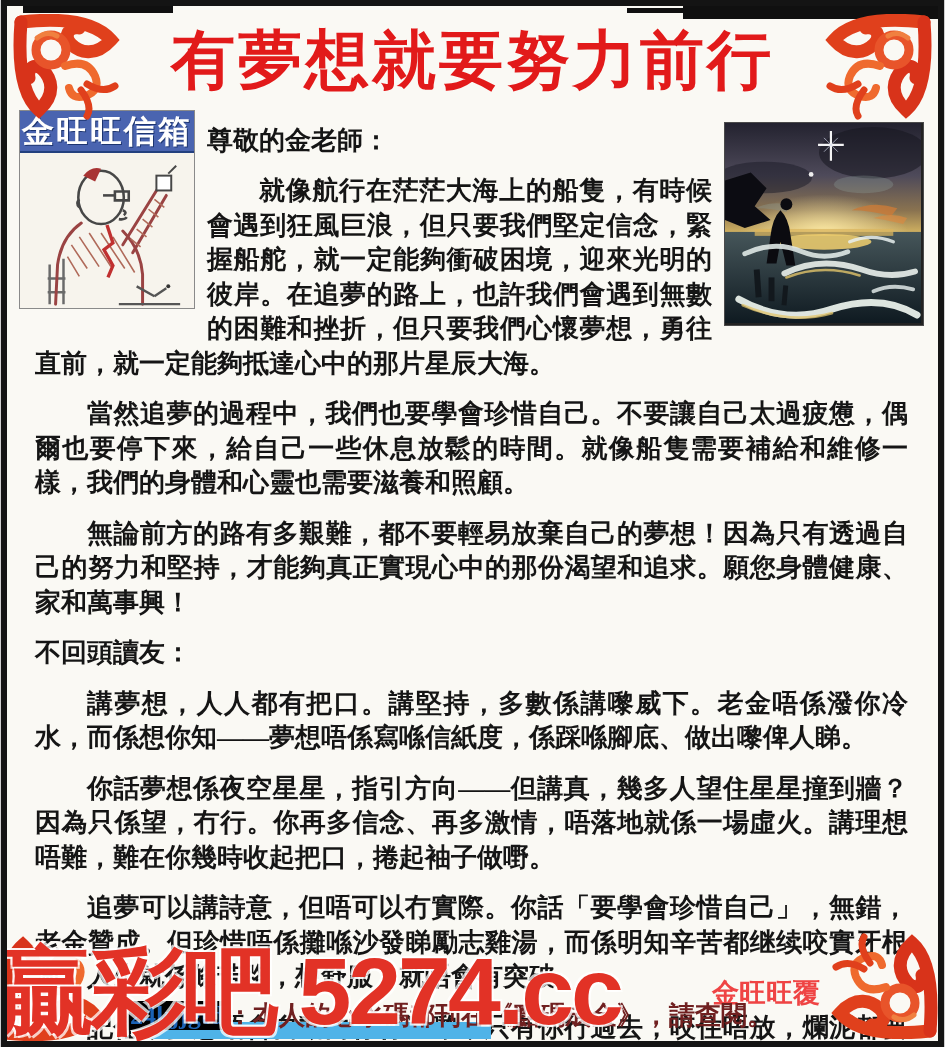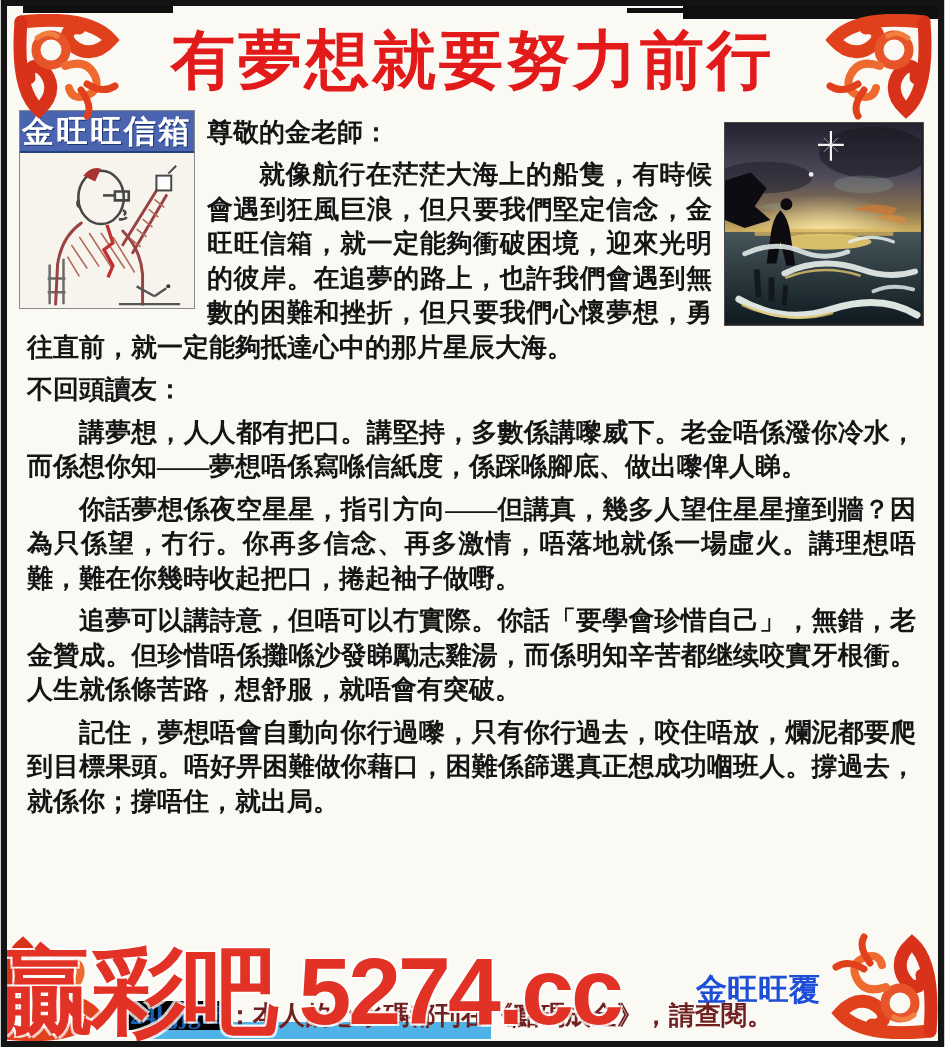--- a/index.html
+++ b/index.html
@@ -17,21 +17,21 @@
     margin:18px 120px 0 120px;text-align:center;
     font-size:64px;line-height:1.15;font-weight:bold;color:#e21a1a;
     letter-spacing:3px;white-space:nowrap;
   }
 
   .content{
     padding:10px 14px 0 12px;
     font-size:26px;line-height:34.5px;color:#151515;
     text-align:justify;font-weight:bold;
   }
-  .content p{margin:8px;text-indent:2em;}
+  .content p{margin:16px;text-indent:2em;}
   .content p.salutation{text-indent:0;}
   .signoff-letter{text-align:right;padding-right:16px;text-indent:0 !important;}
 
   .logo-box{float:left;width:174px;margin:2px 12px 4px 0;border:1px solid #8a8a8a;background:#fff;}
   .logo-header{
     background:#4a64b0;border-bottom:2px solid #23407f;color:#fff;
     font-family:"Liberation Sans","DejaVu Sans",sans-serif;font-weight:bold;
     font-size:32px;text-align:center;padding:3px 0;letter-spacing:2px;
     text-shadow:1px 1px 0 #1d3570;
   }
@@ -43,21 +43,21 @@
   }
 
   .corner{position:absolute;width:112px;height:106px;z-index:3;}
   .corner.tl{top:8px;left:6px;}
   .corner.tr{top:8px;right:6px;transform:scaleX(-1);}
   .corner.br{bottom:2px;right:0;transform:scale(-1,-1);}
   .corner.bl{bottom:0;left:-10px;transform:scaleY(-1);z-index:1;}
 
   .reply-sig{
     position:absolute;right:118px;bottom:30px;z-index:2;
-    font-size:31px;font-weight:bold;color:#1d4ed8;
+    font-size:27px;font-weight:bold;color:#ef4444;
   }
   .footer-line{
     position:absolute;left:120px;bottom:8px;z-index:2;
     font-size:26px;font-weight:bold;color:#702020;white-space:nowrap;
   }
   .footer-prefix{color:#1b62b5;background:#000000;padding:0 3px;}
   .blue-strip{position:absolute;left:128px;bottom:2px;width:356px;height:17px;background:#4fb3e8;z-index:1;}
 
   .watermark{
     position:absolute;left:-8px;bottom:-16px;z-index:6;
@@ -217,21 +217,23 @@
           <path d="M60,152 q36,-18 78,-4 q28,10 54,2" stroke="#e6ede8" stroke-width="6" opacity="0.92"></path>
           <path d="M62,156 q36,-14 74,-2" stroke="#e2c46a" stroke-width="2.6" opacity="0.8"></path>
           <path d="M14,178 q46,26 94,10 q50,-16 86,6" stroke="#e8efe9" stroke-width="7" opacity="0.95"></path>
           <path d="M18,184 q46,20 90,8" stroke="#e2c46a" stroke-width="2.8" opacity="0.75"></path>
           <path d="M150,170 q18,-8 40,-2" stroke="#dfe8e6" stroke-width="4" opacity="0.85"></path>
         </g>
       </svg>
     </div>
 
     <p class="salutation">尊敬的金老師：</p>
-    <p>就像航行在茫茫大海上的船隻，有時候會遇到狂風巨浪，但只要我們堅定信念，金旺旺信箱，就一定能夠衝破困境，迎來光明的彼岸。在追夢的路上，也許我們會遇到無數的困難和挫折，但只要我們心懷夢想，勇往直前，就一定能夠抵達心中的那片星辰大海。</p>
+    <p>就像航行在茫茫大海上的船隻，有時候會遇到狂風巨浪，但只要我們堅定信念，緊握船舵，就一定能夠衝破困境，迎來光明的彼岸。在追夢的路上，也許我們會遇到無數的困難和挫折，但只要我們心懷夢想，勇往直前，就一定能夠抵達心中的那片星辰大海。</p>
+    <p>當然追夢的過程中，我們也要學會珍惜自己。不要讓自己太過疲憊，偶爾也要停下來，給自己一些休息放鬆的時間。就像船隻需要補給和維修一樣，我們的身體和心靈也需要滋養和照顧。</p>
+    <p>無論前方的路有多艱難，都不要輕易放棄自己的夢想！因為只有透過自己的努力和堅持，才能夠真正實現心中的那份渴望和追求。願您身體健康、家和萬事興！</p>
 
     <p class="salutation">不回頭讀友：</p>
     <p>講夢想，人人都有把口。講堅持，多數係講嚟威下。老金唔係潑你冷水，而係想你知——夢想唔係寫喺信紙度，係踩喺腳底、做出嚟俾人睇。</p>
     <p>你話夢想係夜空星星，指引方向——但講真，幾多人望住星星撞到牆？因為只係望，冇行。你再多信念、再多激情，唔落地就係一場虛火。講理想唔難，難在你幾時收起把口，捲起袖子做嘢。</p>
     <p>追夢可以講詩意，但唔可以冇實際。你話「要學會珍惜自己」，無錯，老金贊成。但珍惜唔係攤喺沙發睇勵志雞湯，而係明知辛苦都继续咬實牙根衝。人生就係條苦路，想舒服，就唔會有突破。</p>
     <p>記住，夢想唔會自動向你行過嚟，只有你行過去，咬住唔放，爛泥都要爬到目標果頭。唔好畀困難做你藉口，困難係篩選真正想成功嗰班人。撐過去，就係你；撐唔住，就出局。</p>
 
   </div>
 
   <div class="reply-sig">金旺旺覆</div>

